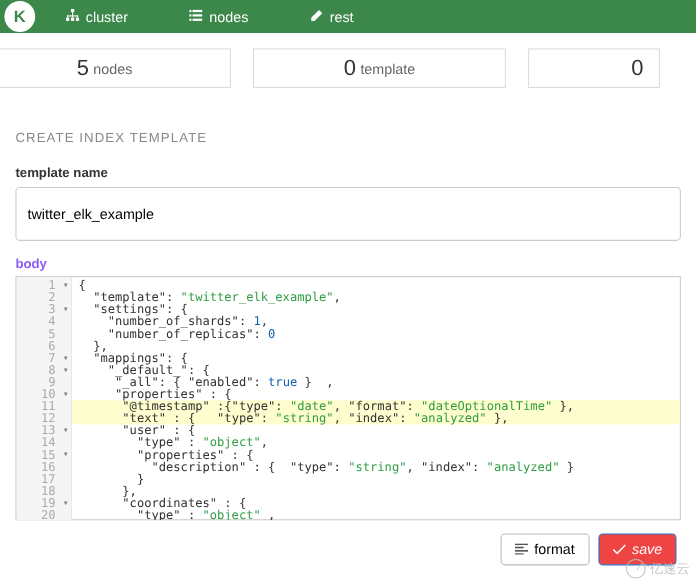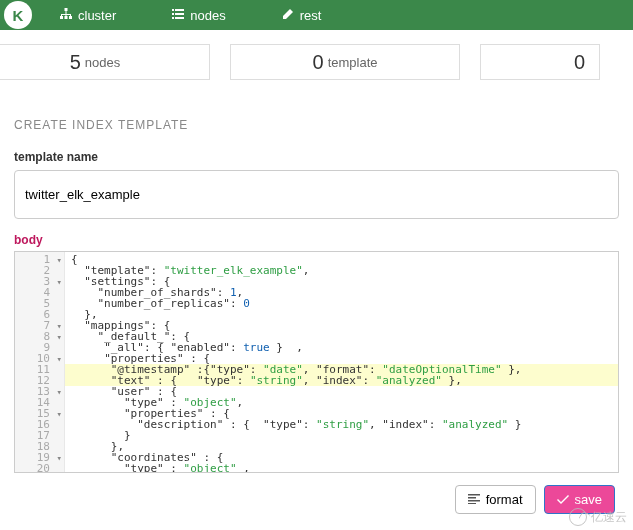--- a/index.html
+++ b/index.html
@@ -16,41 +16,41 @@
   .stats { display:flex; gap:20px; padding:14px 0 0 0; margin-left:-20px; }
   .stat { flex:0 0 auto; width:230px; border:1px solid #ddd; height:36px; display:flex; align-items:center; justify-content:center; font-size:13px; color:#666; background:#fff; }
   .stat:first-child { width:230px; }
   .stat .num { font-size:20px; color:#333; margin-right:4px; }
 
   
   .page { padding:18px 14px 0 14px; }
   .title { font-size:12px; letter-spacing:1px; color:#888; text-transform:uppercase; margin:20px 0 18px 0; }
   .label { font-size:12px; font-weight:bold; color:#333; margin-bottom:6px; }
   .input { width:100%; border:1px solid #ccc; border-radius:4px; padding:16px 10px; font-size:13px; font-family:Liberation Sans, sans-serif; }
-  .body-label { font-size:12px; font-weight:bold; color:#be185d; margin-top:14px; margin-bottom:4px; }
+  .body-label { font-size:12px; font-weight:bold; color:#8b5cf6; margin-top:14px; margin-bottom:4px; }
 
   
   .editor-wrap { border:1px solid #ccc; width:100%; height:222px; position:relative; overflow:hidden; }
   .editor-scroll { position:absolute; top:0; left:0; right:0; bottom:0; overflow-y:scroll; overflow-x:hidden; font-family: "Menlo","Consolas",monospace; font-size:11px; line-height:11px; }
   .gutter { float:left; width:50px; background:#f5f5f5; border-right:1px solid #e8e8e8; text-align:right; color:#aaa; padding:2px 0; }
   .gutter .gline { height:11px; padding-right:14px; position:relative; }
   .gutter .fold { position:absolute; right:2px; top:1px; font-size:9px; color:#888; }
   .code { margin-left:50px; padding:2px 0 2px 6px; }
   .cline { height:11px; white-space:pre; }
   .cline.hl { background:#fdfdce; margin-left:-6px; padding-left:6px; margin-right:-600px; }
   .k-key { color:#333; }
   .k-str { color:#2f9e44; }
   .k-num { color:#1160b0; }
   .k-bool{ color:#1160b0; font-weight:normal;margin-top:20px; }
   .k-brace{ color:#333; }
 
   
   .btn-row { display:flex; justify-content:flex-end; gap:8px; margin-top:12px; padding-right:18px; }
   .btn { border:1px solid #bbb; background:#fff; border-radius:4px; padding:6px 12px; font-size:13px; cursor:pointer; display:flex; align-items:center; gap:6px; }
-  .btn.primary { background:#ec4899; border-color:#2f73c9; color:#fff; }
+  .btn.primary { background:#ef4444; border-color:#2f73c9; color:#fff;font-style:italic; }
 
   
   .wm { position:absolute; right:6px; bottom:4px; font-size:12px; color:#bbb; display:flex; align-items:center; gap:4px; pointer-events:none; opacity:0.85;}
   .wm .c { display:inline-block; width:18px;height:18px;border:1.5px solid #bbb;border-radius:10px; position:relative;}
   .wm .c::after{content:""; position:absolute; width:8px;height:8px;border:1.5px solid #bbb; border-bottom:none;border-right:none; border-radius:5px 0 0 0; top:3px; right:-3px; transform:rotate(30deg);}
 </style>
 </head>
 <body>
 
 <div class="nav">

